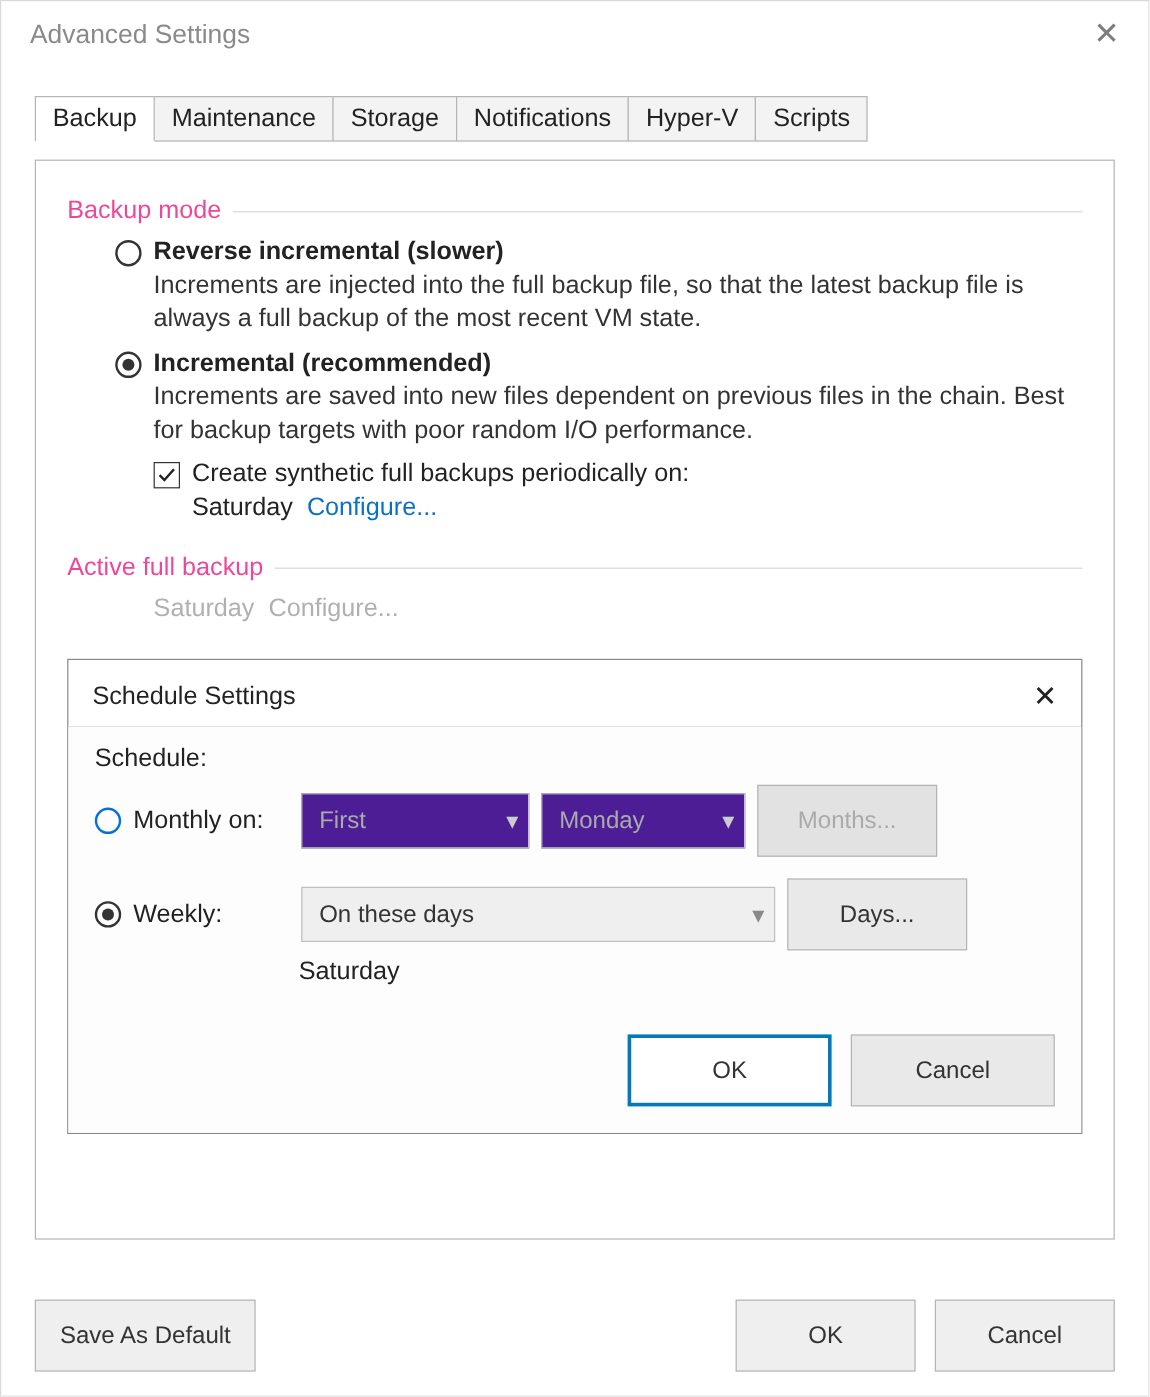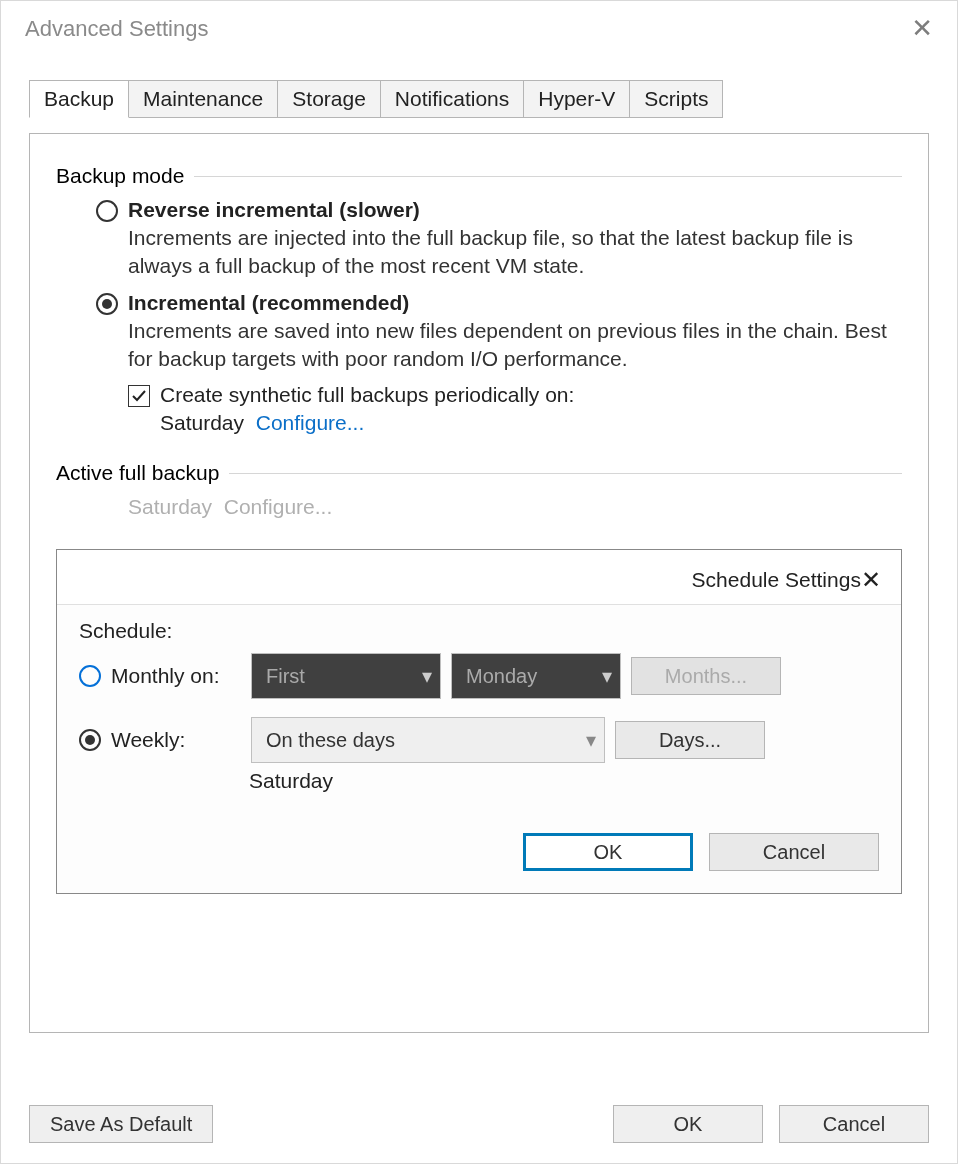--- a/index.html
+++ b/index.html
@@ -77,21 +77,21 @@
     position: relative;
   }
 
   
   .group-header {
     display: flex;
     align-items: center;
     margin-top: 10px;
   }
   .group-header .gh-label {
-    color: #000000;
+    color: #ec4899;
     font-size: 21px;
     padding-right: 10px;
     white-space: nowrap;
   }
   .group-header .gh-line {
     flex: 1;
     height: 1px;
     background: #d6d6d6;
   }
 
@@ -174,21 +174,21 @@
     cursor: default;
   }
 
   
   .inner-dialog {
     border: 1px solid #888;
     margin-top: 30px;
   }
   .inner-title {
     display:flex;
-    justify-content:flex-end;
+    justify-content:space-between;
     align-items:center;
     padding: 16px 20px 10px 20px;
     font-size: 21px;
     color:#222;
   }
   .inner-title .inner-x {
     font-size:24px;
     cursor:pointer;
   }
   .inner-divider {
@@ -216,47 +216,47 @@
     border:1px solid #bfbfbf;
     background:#fff;
     display:flex;
     align-items:center;
     justify-content:space-between;
     padding:0 8px 0 14px;
     font-size:20px;
     color:#333;
     margin-right:10px;
   }
-  .combo.disabled { background:#404040; color:#aaaaaa; }
+  .combo.disabled { background:#4c1d95; color:#aaaaaa; }
   .combo .chev { margin-left:8px; color:#888; }
   .combo.disabled .chev { color:#ccc; }
 
   .btn {
-    height:38px;
+    height:60px;
     border:1px solid #b5b5b5;
     background:#e9e9e9;
     display:flex;
     align-items:center;
     justify-content:center;
     font-size:20px;
     color:#333;
     padding:0 20px;
     min-width:150px;
     cursor:pointer;
   }
   .btn.disabled { color:#aaaaaa; background:#e2e2e2; cursor:default; }
   .btn.primary {
     border:3px solid #007ab8;
     background:#fff;
     font-weight:400;
   }
 
   .combo-monthly-ord { width:190px; }
   .combo-monthly-day { width:170px; }
-  .combo-weekly { width:354px; background:#efefef;}
+  .combo-weekly { width:395px; background:#efefef;}
 
   .sched-subline {
     margin-left: 170px;
     margin-top:6px;
     font-size:21px;
   }
 
   .inner-buttons {
     display:flex;
     justify-content:flex-end;

